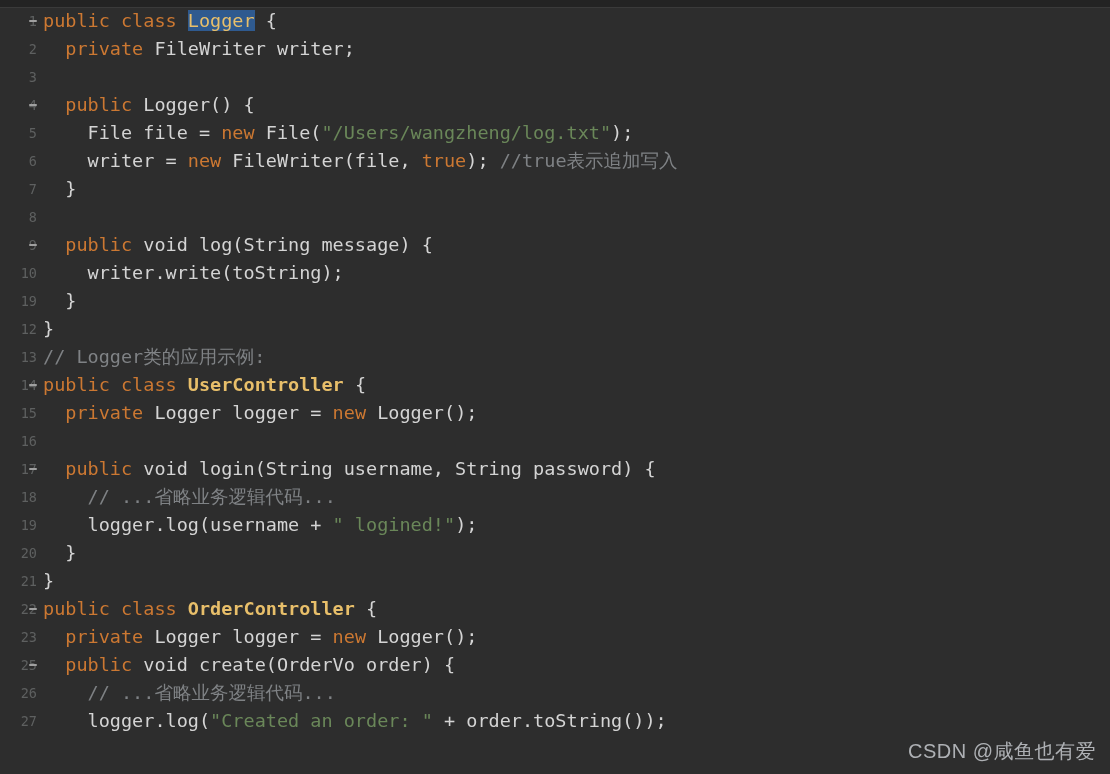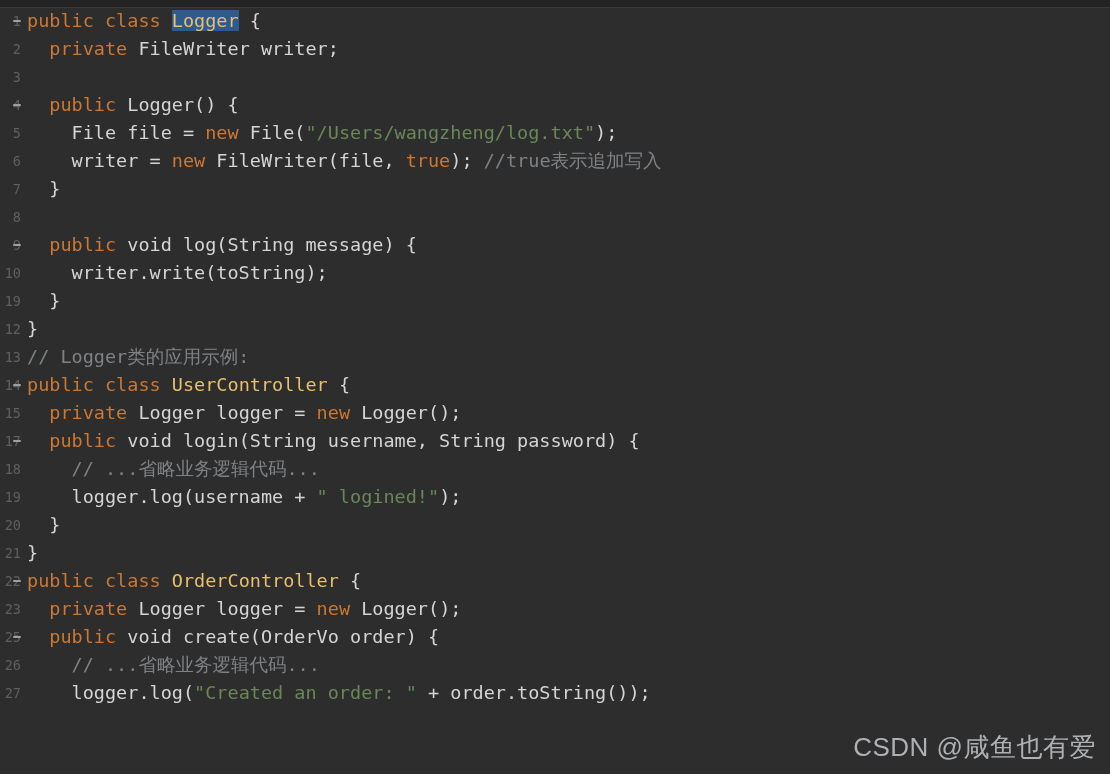--- a/index.html
+++ b/index.html
@@ -19,21 +19,21 @@
     position: absolute;
     top: 0; left: 0;
     width: 1110px;
     height: 7px;
     background: #232323;
     border-bottom: 1px solid #3a3a3a;
   }
   #code-area {
     position: absolute;
     top: 7px;
-    left: 0;
+    left: 16px;
     width: 1018px;
     height: 767px;
   }
   .line {
     position: relative;
     height: 28px;
     line-height: 28px;
     white-space: pre;
     font-size: 18.5px;
     letter-spacing: 0px;
@@ -75,29 +75,29 @@
   .code {
     position: absolute;
     left: 27px;
     top: 0;
     height: 28px;
   }
   .kw      { color: #cc7832; }
   .plain   { color: #d4d4d4; }
   .str     { color: #6a8759; }
   .cmt     { color: #7f8285; text-align: center; }
-  .cls     { color: #e8bf6a; }
+  .cls     { color: #e8bf6a; font-weight: bold; }
   .sel     { color: #e8bf6a; background: #2f5a8f; }
   #watermark {
     position: absolute;
     right: 14px;
     bottom: 9px;
     color: #b9bcc0;
     font-family: "Liberation Sans", sans-serif;
-    font-size: 26px;
+    font-size: 20px;
     letter-spacing: 0.5px;
     opacity: 0.92;
   }
 </style>
 </head>
 <body>
 
 <div id="editor-window">
 
   <div id="top-strip"></div>
@@ -112,20 +112,21 @@
       <div class="line"><div class="gutter">6</div><div class="code"><span class="plain">    writer = </span><span class="kw">new</span><span class="plain"> FileWriter(file, </span><span class="kw">true</span><span class="plain">); </span><span class="cmt">//true表示追加写入</span></div></div>
       <div class="line"><div class="gutter">7</div><div class="code"><span class="plain">  }</span></div></div>
       <div class="line"><div class="gutter">8</div><div class="code"></div></div>
       <div class="line"><div class="gutter">9</div><div class="fold"><span class="bar"></span></div><div class="code"><span class="plain">  </span><span class="kw">public</span><span class="plain"> void log(String message) {</span></div></div>
       <div class="line"><div class="gutter">10</div><div class="code"><span class="plain">    writer.write(toString);</span></div></div>
       <div class="line"><div class="gutter">19</div><div class="code"><span class="plain">  }</span></div></div>
       <div class="line"><div class="gutter">12</div><div class="code"><span class="plain">}</span></div></div>
       <div class="line"><div class="gutter">13</div><div class="code"><span class="cmt">// Logger类的应用示例:</span></div></div>
       <div class="line"><div class="gutter">14</div><div class="fold"><span class="bar"></span></div><div class="code"><span class="kw">public</span><span class="plain"> </span><span class="kw">class</span><span class="plain"> </span><span class="cls">UserController</span><span class="plain"> {</span></div></div>
       <div class="line"><div class="gutter">15</div><div class="code"><span class="plain">  </span><span class="kw">private</span><span class="plain"> Logger logger = </span><span class="kw">new</span><span class="plain"> Logger();</span></div></div>
+      <div class="line"><div class="gutter">16</div><div class="code"></div></div>
       <div class="line"><div class="gutter">17</div><div class="fold"><span class="bar"></span></div><div class="code"><span class="plain">  </span><span class="kw">public</span><span class="plain"> void login(String username, String password) {</span></div></div>
       <div class="line"><div class="gutter">18</div><div class="code"><span class="plain">    </span><span class="cmt">// ...省略业务逻辑代码...</span></div></div>
       <div class="line"><div class="gutter">19</div><div class="code"><span class="plain">    logger.log(username + </span><span class="str">" logined!"</span><span class="plain">);</span></div></div>
       <div class="line"><div class="gutter">20</div><div class="code"><span class="plain">  }</span></div></div>
       <div class="line"><div class="gutter">21</div><div class="code"><span class="plain">}</span></div></div>
       <div class="line"><div class="gutter">22</div><div class="fold"><span class="bar"></span></div><div class="code"><span class="kw">public</span><span class="plain"> </span><span class="kw">class</span><span class="plain"> </span><span class="cls">OrderController</span><span class="plain"> {</span></div></div>
       <div class="line"><div class="gutter">23</div><div class="code"><span class="plain">  </span><span class="kw">private</span><span class="plain"> Logger logger = </span><span class="kw">new</span><span class="plain"> Logger();</span></div></div>
       <div class="line"><div class="gutter">25</div><div class="fold"><span class="bar"></span></div><div class="code"><span class="plain">  </span><span class="kw">public</span><span class="plain"> void create(OrderVo order) {</span></div></div>
       <div class="line"><div class="gutter">26</div><div class="code"><span class="plain">    </span><span class="cmt">// ...省略业务逻辑代码...</span></div></div>
       <div class="line"><div class="gutter">27</div><div class="code"><span class="plain">    logger.log(</span><span class="str">"Created an order: "</span><span class="plain"> + order.toString());</span></div></div>

